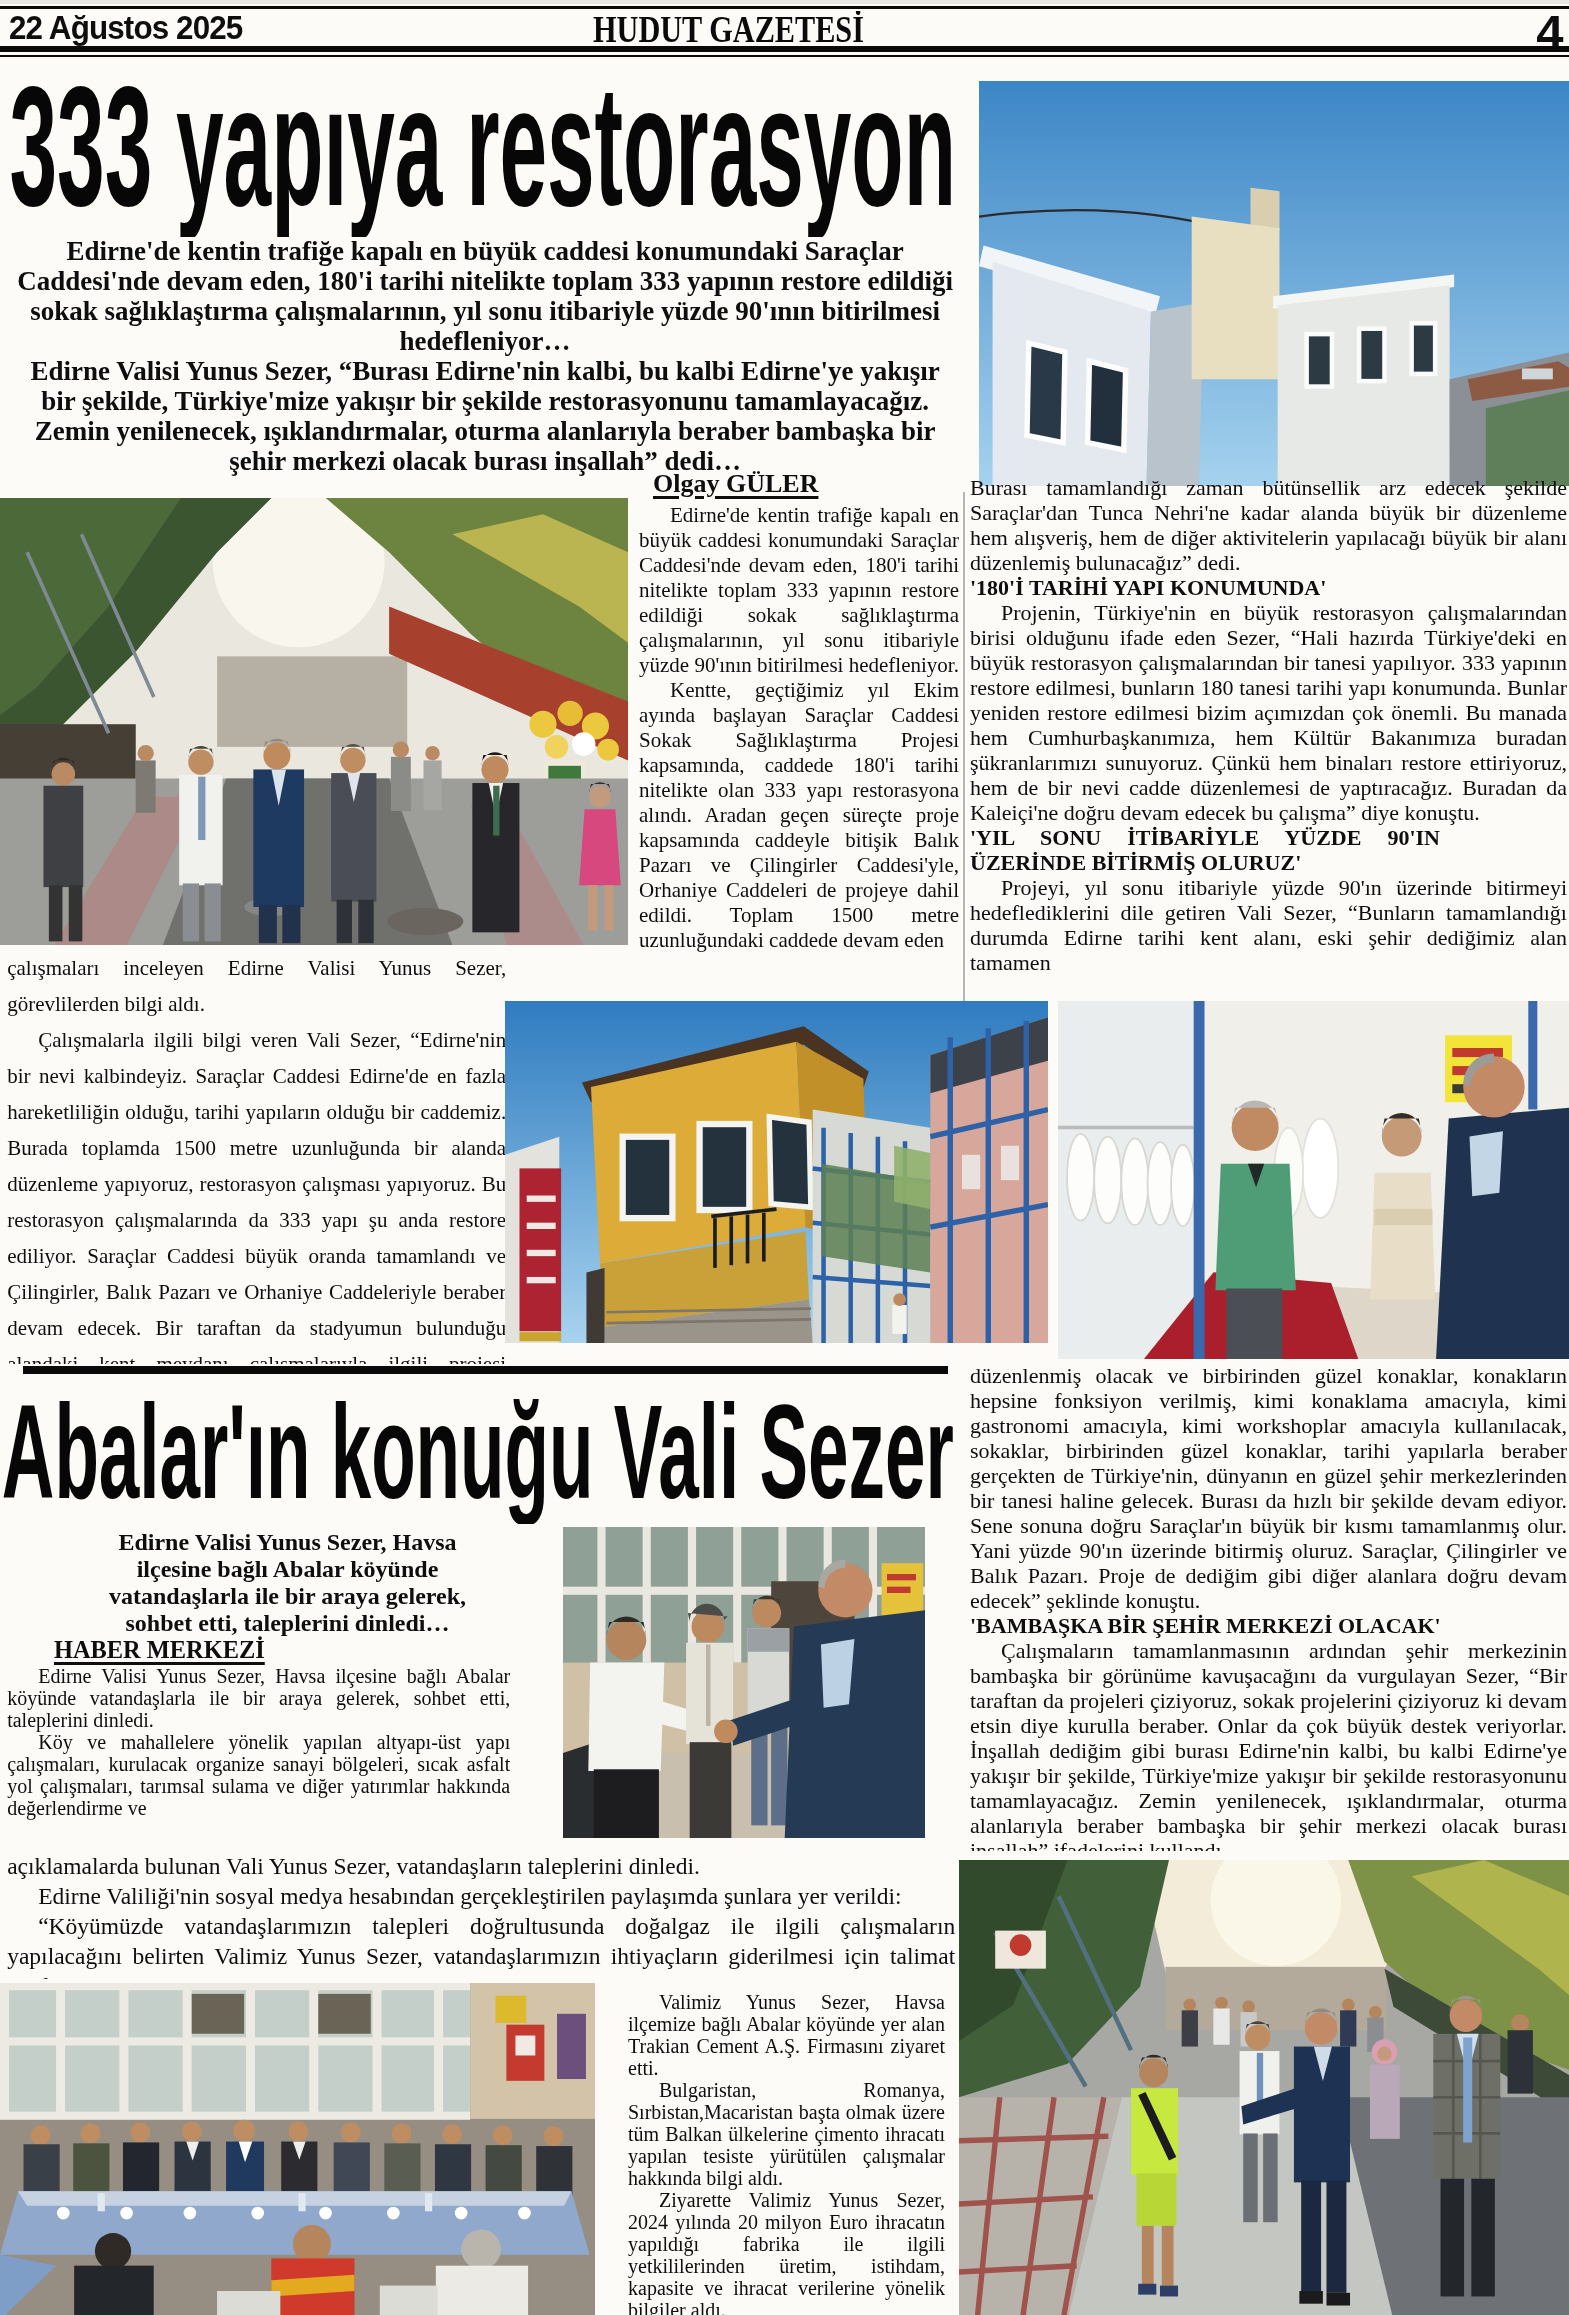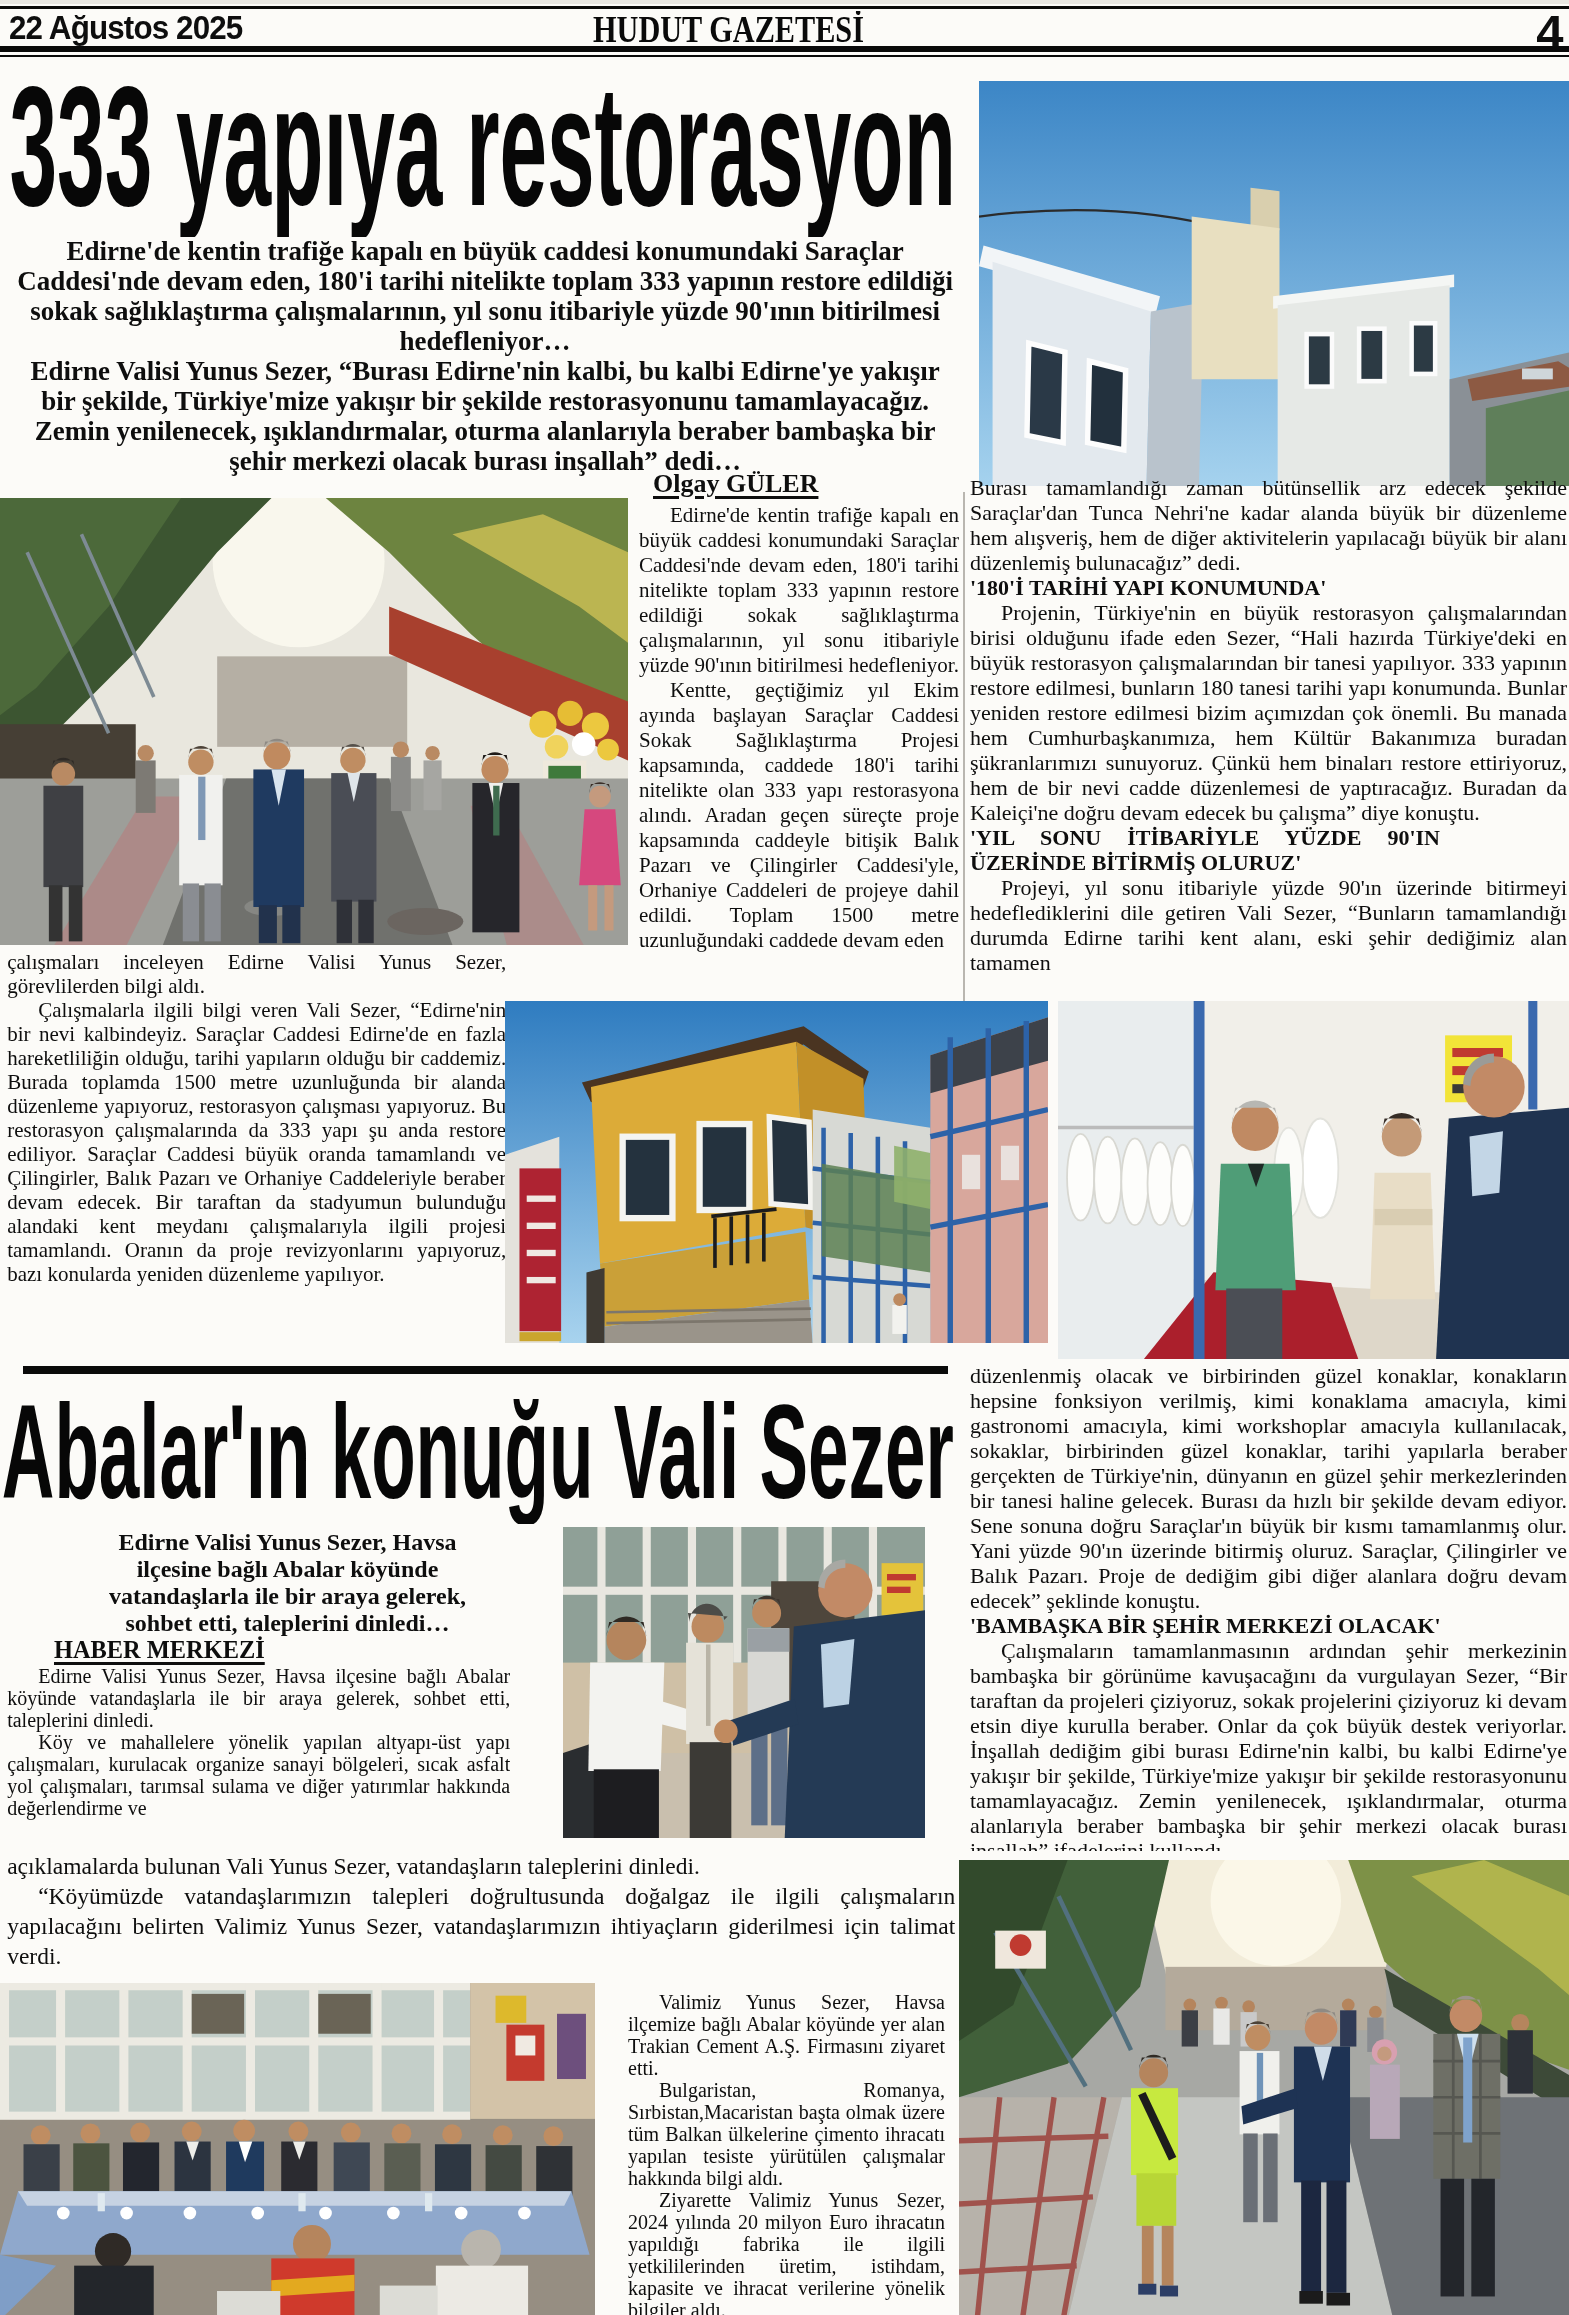--- a/index.html
+++ b/index.html
@@ -195,21 +195,21 @@
   <div class="abs vdivider" style="left:963px;top:488px;width:1.8px;height:514px;"></div>
 
   <div class="abs col" style="left:970px;top:471px;width:597px;height:520px;font-size:22px;line-height:25px;">
     <p class="noindent">Burası tamamlandığı zaman bütünsellik arz edecek şekilde Saraçlar'dan Tunca Nehri'ne kadar alanda büyük bir düzenleme hem alışveriş, hem de diğer aktivitelerin yapılacağı büyük bir alanı düzenlemiş bulunacağız” dedi.</p>
     <p class="subhead">'180'İ TARİHİ YAPI KONUMUNDA'</p>
     <p>Projenin, Türkiye'nin en büyük restorasyon çalışmalarından birisi olduğunu ifade eden Sezer, “Hali hazırda Türkiye'deki en büyük restorasyon çalışmalarından bir tanesi yapılıyor. 333 yapının restore edilmesi, bunların 180 tanesi tarihi yapı konumunda. Bunlar yeniden restore edilmesi bizim açımızdan çok önemli. Bu manada hem Cumhurbaşkanımıza, hem Kültür Bakanımıza buradan şükranlarımızı sunuyoruz. Çünkü hem binaları restore ettiriyoruz, hem de bir nevi cadde düzenlemesi de yaptıracağız. Buradan da Kaleiçi'ne doğru devam edecek bu çalışma” diye konuştu.</p>
     <p class="subhead"><span class="subhead-narrow2" style="display:inline-block;">'YIL SONU İTİBARİYLE YÜZDE 90'IN ÜZERİNDE BİTİRMİŞ OLURUZ'</span></p>
     <p>Projeyi, yıl sonu itibariyle yüzde 90'ın üzerinde bitirmeyi hedeflediklerini dile getiren Vali Sezer, “Bunların tamamlandığı durumda Edirne tarihi kent alanı, eski şehir dediğimiz alan tamamen</p>
   </div>
 
-  <div class="abs col" style="left:7.2px;top:946px;width:499px;height:414px;font-size:21px;line-height:24px;">
+  <div class="abs col" style="left:7.2px;top:946px;width:499px;height:414px;font-size:21px;line-height:36px;">
     <p class="noindent">çalışmaları inceleyen Edirne Valisi Yunus Sezer, görevlilerden bilgi aldı.</p>
     <p>Çalışmalarla ilgili bilgi veren Vali Sezer, “Edirne'nin bir nevi kalbindeyiz. Saraçlar Caddesi Edirne'de en fazla hareketliliğin olduğu, tarihi yapıların olduğu bir caddemiz. Burada toplamda 1500 metre uzunluğunda bir alanda düzenleme yapıyoruz, restorasyon çalışması yapıyoruz. Bu restorasyon çalışmalarında da 333 yapı şu anda restore ediliyor. Saraçlar Caddesi büyük oranda tamamlandı ve Çilingirler, Balık Pazarı ve Orhaniye Caddeleriyle beraber devam edecek. Bir taraftan da stadyumun bulunduğu alandaki kent meydanı çalışmalarıyla ilgili projesi tamamlandı. Oranın da proje revizyonlarını yapıyoruz, bazı konularda yeniden düzenleme yapılıyor.</p>
   </div>
 
   <div class="abs photo" style="left:505px;top:997px;width:543px;height:342px;">
     <svg viewBox="0 0 600 378" preserveAspectRatio="none">
       <defs>
         <linearGradient id="p3sky" x1="0" y1="0" x2="0" y2="1">
           <stop offset="0" stop-color="#2f7cc0"></stop>
             <stop offset="1" stop-color="#a8d3ee"></stop>
@@ -393,20 +393,21 @@
     </svg>
   </div>
 
   <div class="abs col" style="left:7.2px;top:1661px;width:503px;height:192px;font-size:20px;line-height:22px;">
     <p>Edirne Valisi Yunus Sezer, Havsa ilçesine bağlı Abalar köyünde vatandaşlarla ile bir araya gelerek, sohbet etti, taleplerini dinledi.</p>
     <p>Köy ve mahallelere yönelik yapılan altyapı-üst yapı çalışmaları, kurulacak organize sanayi bölgeleri, sıcak asfalt yol çalışmaları, tarımsal sulama ve diğer yatırımlar hakkında değerlendirme ve</p>
   </div>
 
   <div class="abs col" style="left:7.2px;top:1847px;width:948px;height:128px;font-size:23.5px;line-height:30px;">
     <p class="noindent">açıklamalarda bulunan Vali Yunus Sezer, vatandaşların taleplerini dinledi.</p>
+    <p>Edirne Valiliği'nin sosyal medya hesabından gerçekleştirilen paylaşımda şunlara yer verildi:</p>
     <p>“Köyümüzde vatandaşlarımızın talepleri doğrultusunda doğalgaz ile ilgili çalışmaların yapılacağını belirten Valimiz Yunus Sezer, vatandaşlarımızın ihtiyaçların giderilmesi için talimat verdi.</p>
   </div>
 
   <div class="abs photo" style="left:0;top:1979px;width:595px;height:337px;">
     <svg viewBox="0 0 658 372" preserveAspectRatio="none">
       <rect width="658" height="372" fill="#968e82"></rect>
       <g>
         <rect x="0" y="0" width="520" height="150" fill="#c4cfc9"></rect>
         <rect x="0" y="0" width="520" height="8" fill="#eceae2"></rect>
         <rect x="0" y="60" width="520" height="9" fill="#eceae2"></rect>

